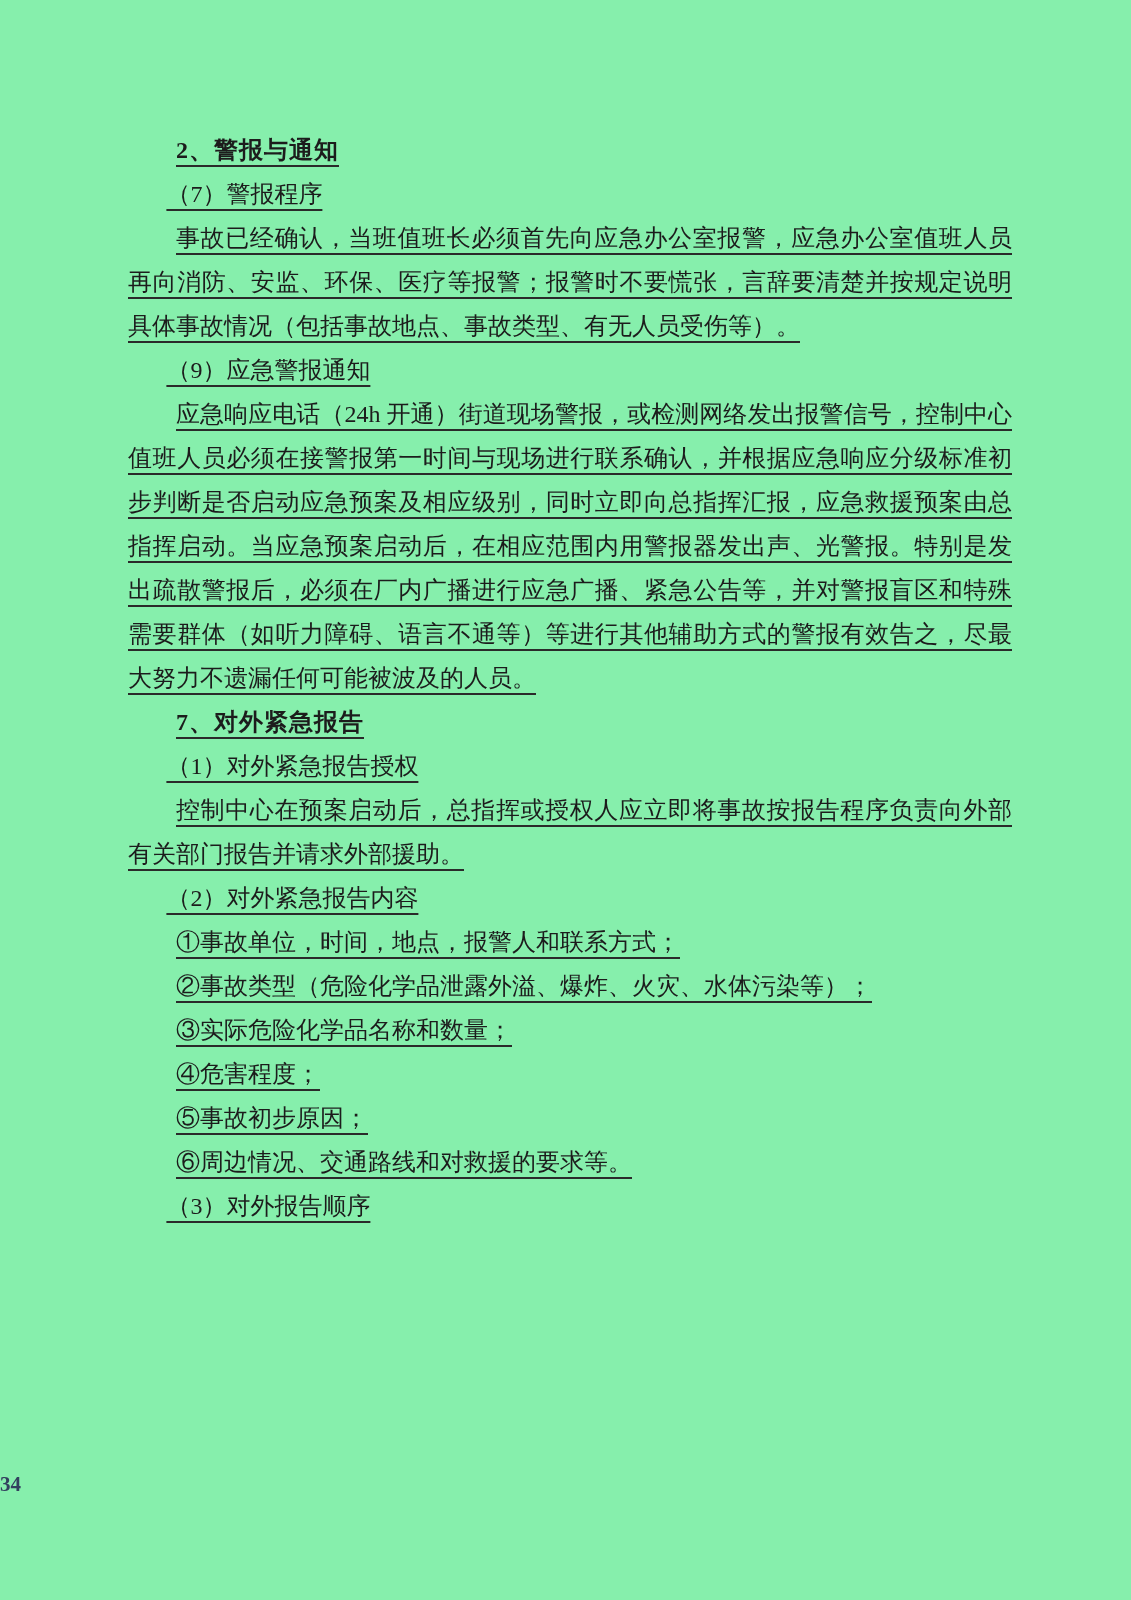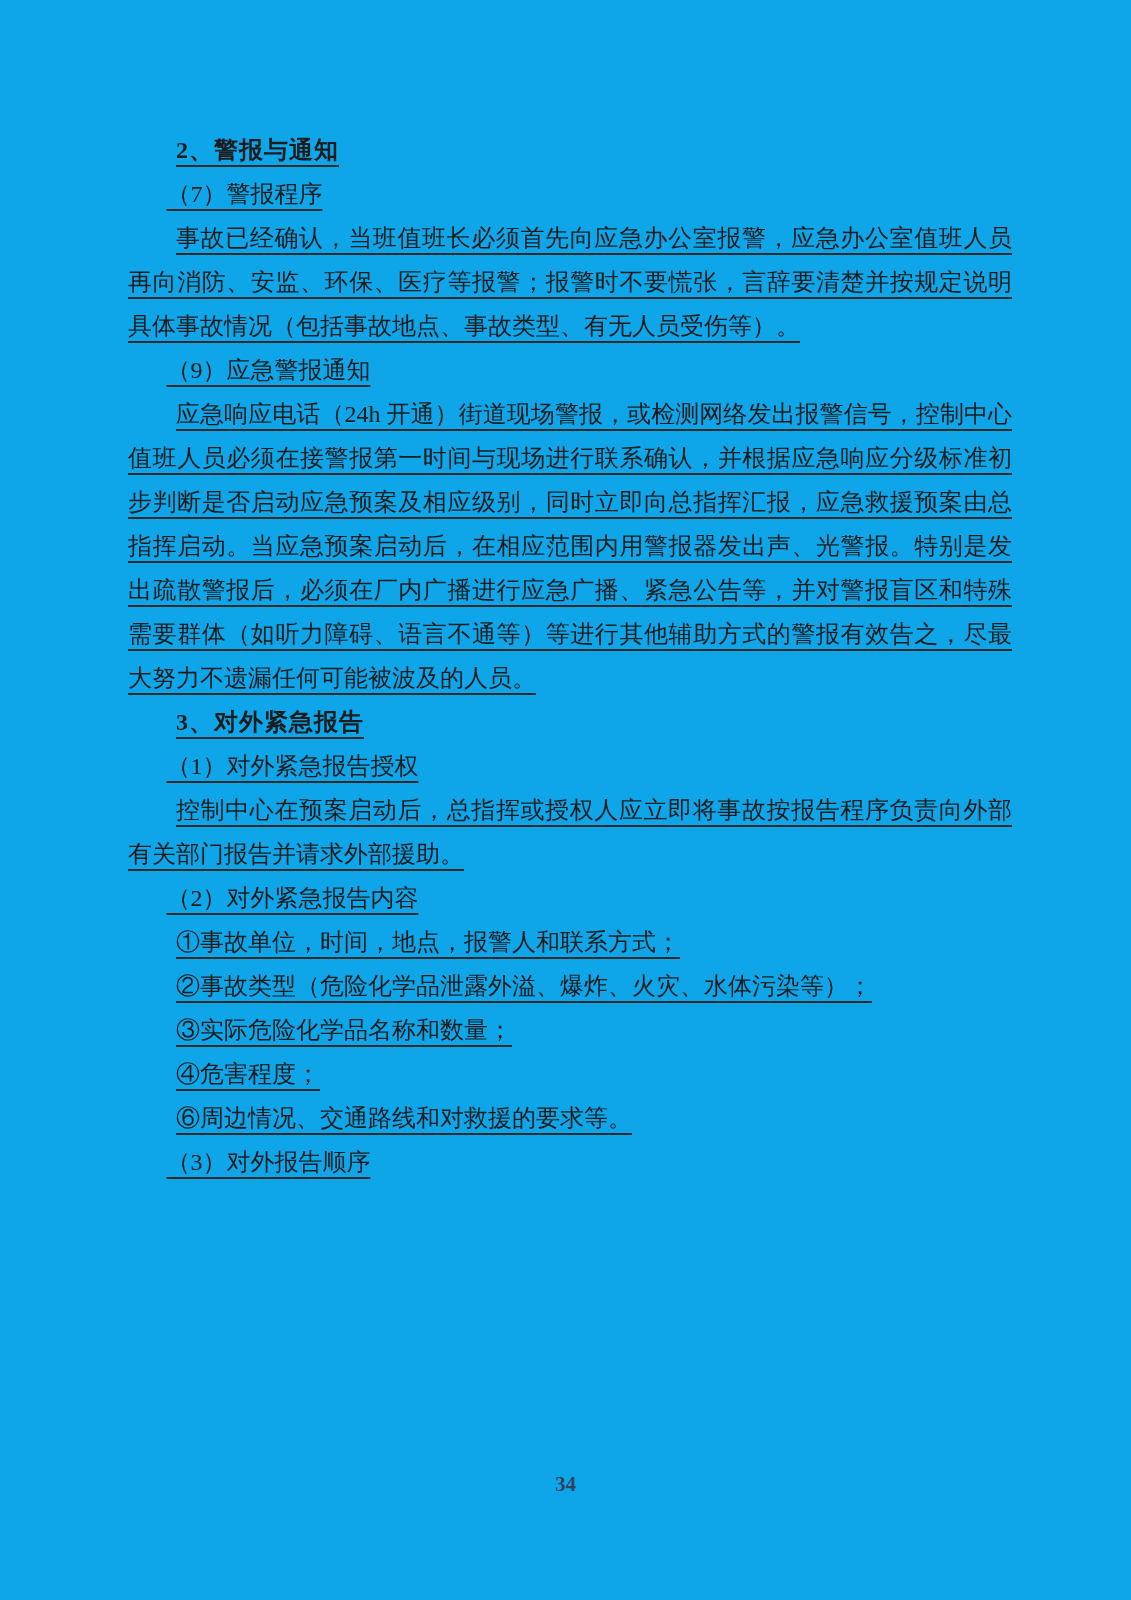--- a/index.html
+++ b/index.html
@@ -4,21 +4,21 @@
 <style>
   html, body {
     margin: 0;
     padding: 0;
     background: #ffffff;
   }
   .page {
     position: relative;
     width: 1131px;
     height: 1600px;
-    background: #0ea5e9;
+    background: #86efac;
     overflow: hidden;
     font-family: "Liberation Serif", "DejaVu Serif", serif;
     color: #1c1c1c;
   }
   .doc-content {
     position: absolute;
     left: 128px;
     top: 128px;
     width: 884px;
   }
@@ -45,42 +45,43 @@
     text-indent: 2em;
   }
   .block.list-item {
     text-indent: 2em;
   }
   .page-number {
     position: absolute;
     left: 0;
     top: 1472px;
     width: 100%;
-    text-align: center;
+    text-align: left;
     font-size: 21px;
     font-weight: bold;
     color: #33415e;
     font-family: "Liberation Serif", "DejaVu Serif", serif;
   }
 </style>
 </head>
 <body>
 
 <div class="page">
   <div class="doc-content">
       <p class="block heading">2、警报与通知</p>
       <p class="block subheading">（7）警报程序</p>
       <p class="block paragraph">事故已经确认，当班值班长必须首先向应急办公室报警，应急办公室值班人员再向消防、安监、环保、医疗等报警；报警时不要慌张，言辞要清楚并按规定说明具体事故情况（包括事故地点、事故类型、有无人员受伤等）。</p>
       <p class="block subheading">（9）应急警报通知</p>
       <p class="block paragraph">应急响应电话（24h 开通）街道现场警报，或检测网络发出报警信号，控制中心值班人员必须在接警报第一时间与现场进行联系确认，并根据应急响应分级标准初步判断是否启动应急预案及相应级别，同时立即向总指挥汇报，应急救援预案由总指挥启动。当应急预案启动后，在相应范围内用警报器发出声、光警报。特别是发出疏散警报后，必须在厂内广播进行应急广播、紧急公告等，并对警报盲区和特殊需要群体（如听力障碍、语言不通等）等进行其他辅助方式的警报有效告之，尽最大努力不遗漏任何可能被波及的人员。</p>
-      <p class="block heading">3、对外紧急报告</p>
+      <p class="block heading">7、对外紧急报告</p>
       <p class="block subheading">（1）对外紧急报告授权</p>
       <p class="block paragraph">控制中心在预案启动后，总指挥或授权人应立即将事故按报告程序负责向外部有关部门报告并请求外部援助。</p>
       <p class="block subheading">（2）对外紧急报告内容</p>
       <p class="block list-item">①事故单位，时间，地点，报警人和联系方式；</p>
       <p class="block list-item">②事故类型（危险化学品泄露外溢、爆炸、火灾、水体污染等）；</p>
       <p class="block list-item">③实际危险化学品名称和数量；</p>
       <p class="block list-item">④危害程度；</p>
+      <p class="block list-item">⑤事故初步原因；</p>
       <p class="block list-item">⑥周边情况、交通路线和对救援的要求等。</p>
       <p class="block subheading">（3）对外报告顺序</p>
     </div>
   <div class="page-number">34</div>
 </div>
 
 </body></html>

